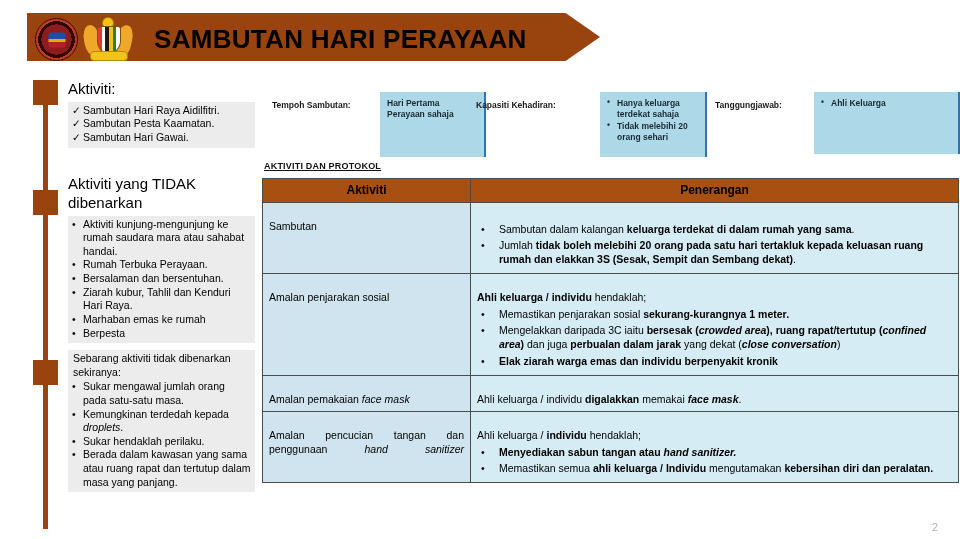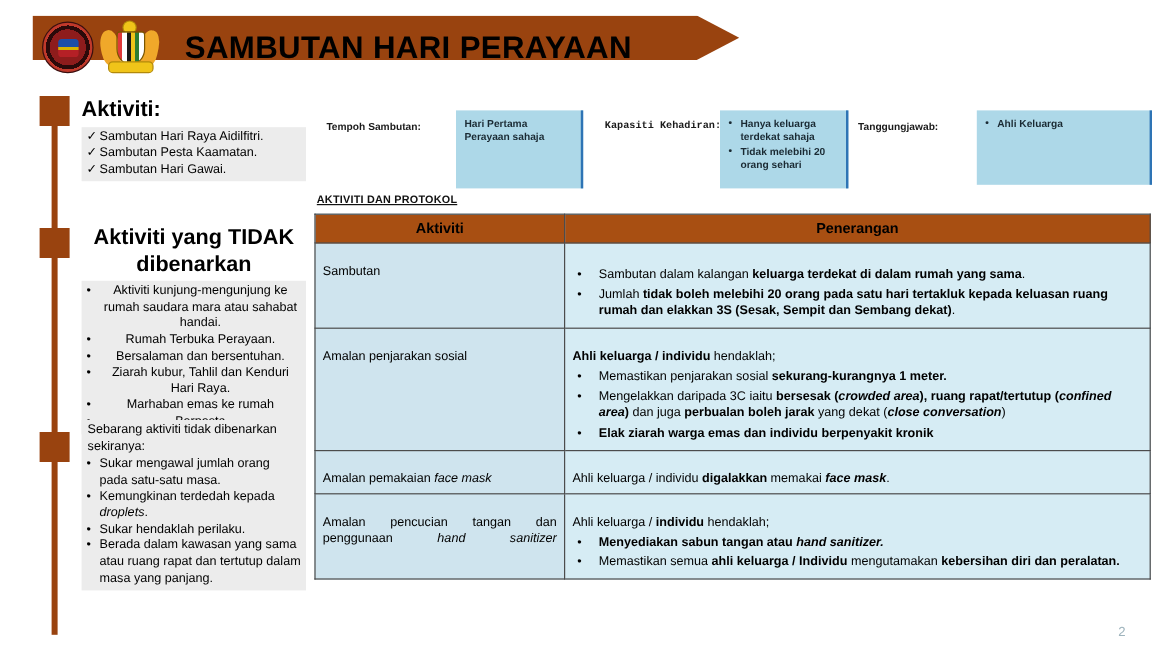--- a/index.html
+++ b/index.html
@@ -7,21 +7,21 @@
     width:960px;height:539px;
     background:#ffffff;
     font-family:"Liberation Sans", sans-serif;
     color:#000;
     overflow:hidden;
     position:relative;
   }
 
   
   #header-banner{
-    position:absolute;left:27px;top:13px;width:573px;height:37px;padding-left:16px;
+    position:absolute;left:27px;top:13px;width:573px;height:48px;
   }
   #header-shape{
     position:absolute;inset:0;
     background:#99430f;
     clip-path:polygon(0 0, 94% 0, 100% 50%, 94% 100%, 0 100%);
   }
   #header-logos{
     position:absolute;left:8px;top:4px;height:45px;
     display:flex;align-items:center;gap:6px;
   }
@@ -71,21 +71,21 @@
   
   #sidebar{position:absolute;left:30px;top:80px;width:225px;height:455px;}
   #sidebar-spine{
     position:absolute;left:13px;top:6px;width:5px;height:443px;background:#99430f;
   }
   .node{
     position:absolute;left:3px;width:25px;height:25px;background:#99430f;
   }
   .sb-block{position:absolute;left:38px;width:187px;}
   .sb-heading{
-    font-size:18px;font-weight:bold;color:#000;line-height:1.25;margin-bottom:3px;
+    font-size:15px;font-weight:normal;color:#000;line-height:1.25;margin-bottom:3px;
   }
   .sb-body{
     background:#ececec;padding:2px 4px 3px 4px;
     font-size:10.5px;line-height:1.30;color:#000;
   }
   .sb-body .lead{margin:0 0 1px 1px;}
   .sb-body ul{margin:0;padding:0;list-style:none;}
   .sb-body li{
     position:relative;padding-left:11px;margin-bottom:0px;
   }
@@ -170,21 +170,21 @@
     <div class="sb-heading">Aktiviti:</div>
     <div class="sb-body">
       <ul id="sb-list-0">
           <li><span class="mk">✓</span><span>Sambutan Hari Raya Aidilfitri.</span></li>
           <li><span class="mk">✓</span><span>Sambutan Pesta Kaamatan.</span></li>
           <li><span class="mk">✓</span><span>Sambutan Hari Gawai.</span></li>
         </ul>
     </div>
   </div>
 
-  <div class="sb-block" style="top:106px;text-align:center;">
+  <div class="sb-block" style="top:95px;">
     <div class="sb-heading">Aktiviti yang TIDAK dibenarkan</div>
     <div class="sb-body">
       <ul id="sb-list-1">
           <li><span class="mk">•</span><span>Aktiviti kunjung-mengunjung ke rumah saudara mara atau sahabat handai.</span></li>
           <li><span class="mk">•</span><span>Rumah Terbuka Perayaan.</span></li>
           <li><span class="mk">•</span><span>Bersalaman dan bersentuhan.</span></li>
           <li><span class="mk">•</span><span>Ziarah kubur, Tahlil dan Kenduri Hari Raya.</span></li>
           <li><span class="mk">•</span><span>Marhaban emas ke rumah</span></li>
           <li><span class="mk">•</span><span>Berpesta</span></li>
         </ul>
@@ -206,21 +206,21 @@
 
 <div id="inforow">
   <div class="info-label" style="left:0px;">Tempoh Sambutan:</div>
   <div class="info-box" style="left:108px;width:106px;height:65px;">
     <div id="infobox-0">
         <div>Hari Pertama</div>
         <div>Perayaan sahaja</div>
       </div>
   </div>
 
-  <div class="info-label" style="left:232px;font-family:Liberation Mono, monospace;">Kapasiti Kehadiran:</div>
+  <div class="info-label" style="left:204px;">Kapasiti Kehadiran:</div>
   <div class="info-box" style="left:328px;width:107px;height:65px;">
     <div id="infobox-1">
         <ul>
           <li><span class="bt">•</span><span>Hanya keluarga terdekat sahaja</span></li>
           <li><span class="bt">•</span><span>Tidak melebihi 20 orang sehari</span></li>
         </ul>
       </div>
   </div>
 
   <div class="info-label" style="left:443px;">Tanggungjawab:</div>
@@ -255,21 +255,21 @@
             <li><span class="bt">•</span><span>Jumlah <b>tidak boleh melebihi 20 orang pada satu hari tertakluk kepada keluasan ruang rumah dan elakkan 3S (Sesak, Sempit dan Sembang dekat)</b>.</span></li>
           </ul>
         </td>
       </tr>
       <tr>
         <td class="cell-act">Amalan penjarakan sosial</td>
         <td class="cell-pen">
           <p class="lead2"><b>Ahli keluarga / individu</b> hendaklah;</p>
           <ul class="plist">
             <li><span class="bt">•</span><span>Memastikan penjarakan sosial <b>sekurang-kurangnya 1 meter.</b></span></li>
-            <li><span class="bt">•</span><span>Mengelakkan daripada 3C iaitu <b>bersesak (<i>crowded area</i>), ruang rapat/tertutup (<i>confined area</i>)</b> dan juga <b>perbualan boleh jarak</b> yang dekat (<b><i>close conversation</i></b>)</span></li>
+            <li><span class="bt">•</span><span>Mengelakkan daripada 3C iaitu <b>bersesak (<i>crowded area</i>), ruang rapat/tertutup (<i>confined area</i>)</b> dan juga <b>perbualan dalam jarak</b> yang dekat (<b><i>close conversation</i></b>)</span></li>
             <li><span class="bt">•</span><span><b>Elak ziarah warga emas dan individu berpenyakit kronik</b></span></li>
           </ul>
         </td>
       </tr>
       <tr>
         <td class="cell-act">Amalan pemakaian <i>face mask</i></td>
         <td class="cell-pen">
           <p class="lead2">Ahli keluarga / individu <b>digalakkan</b> memakai <b><i>face mask</i></b>.</p>
         </td>
       </tr>

